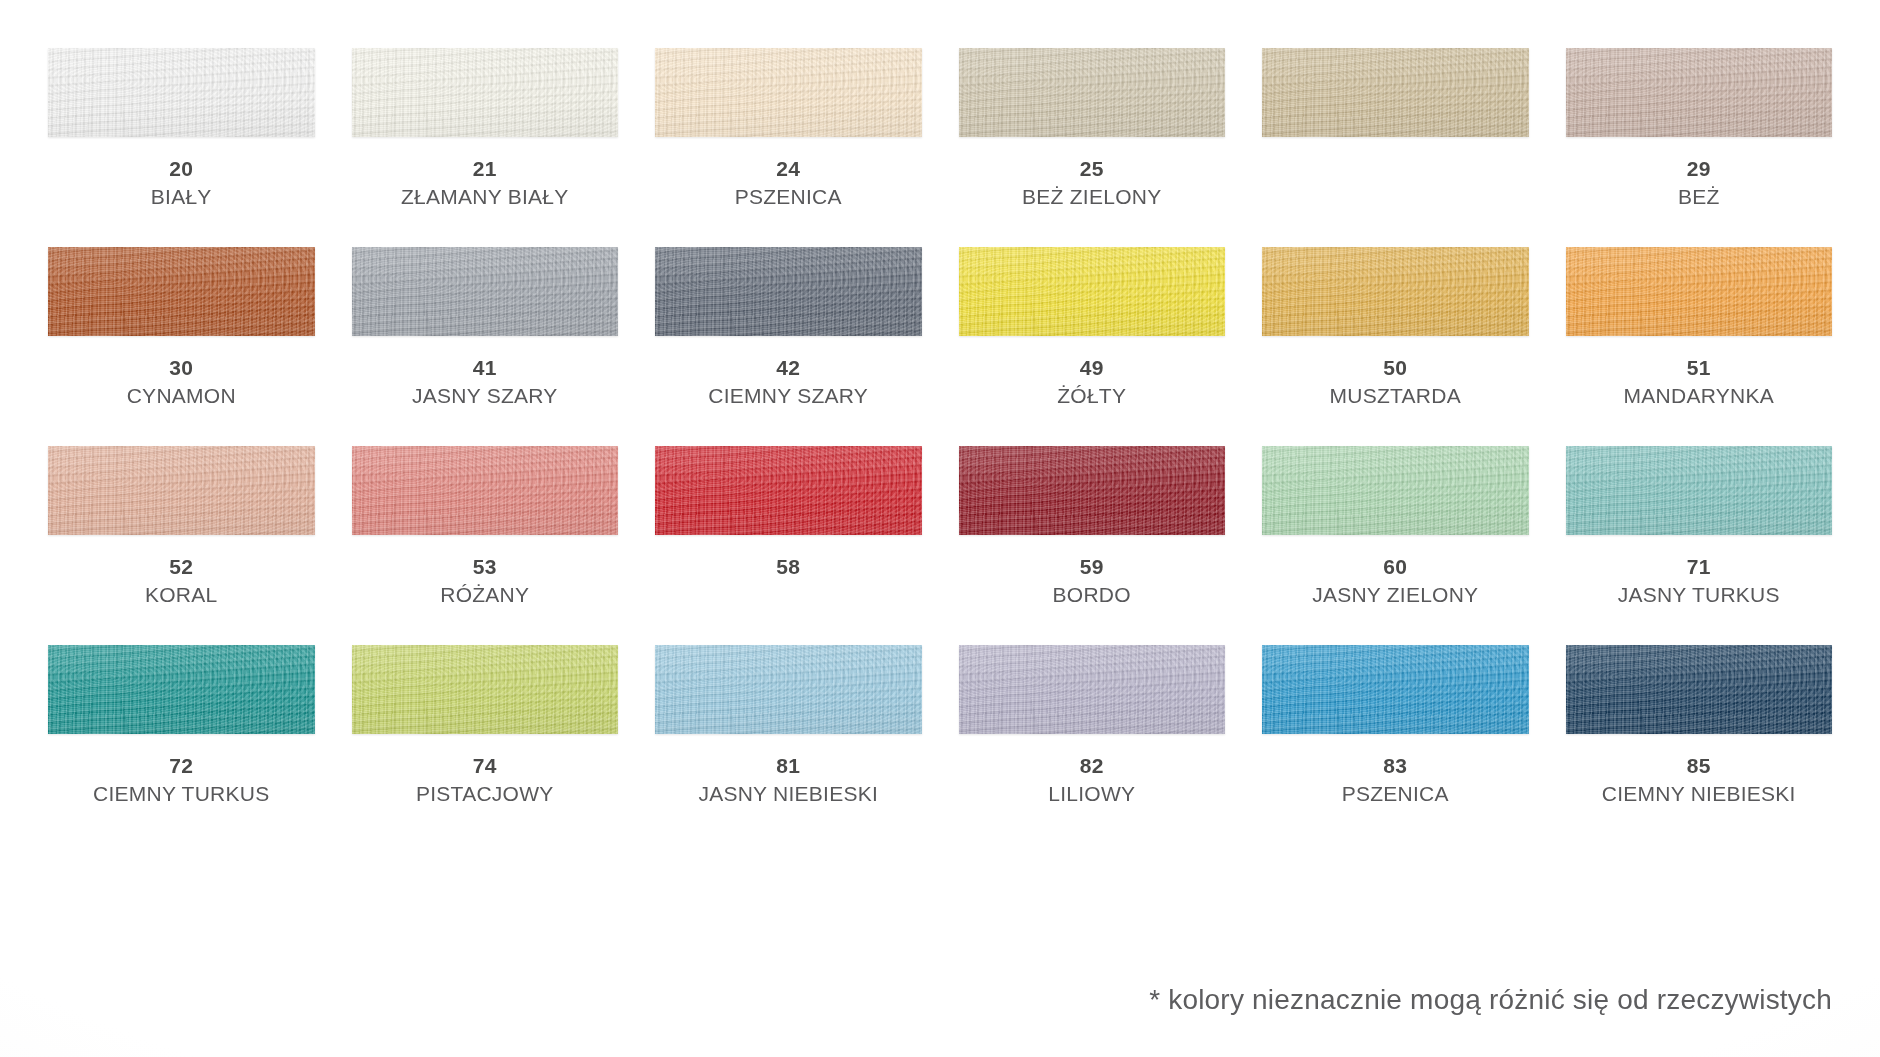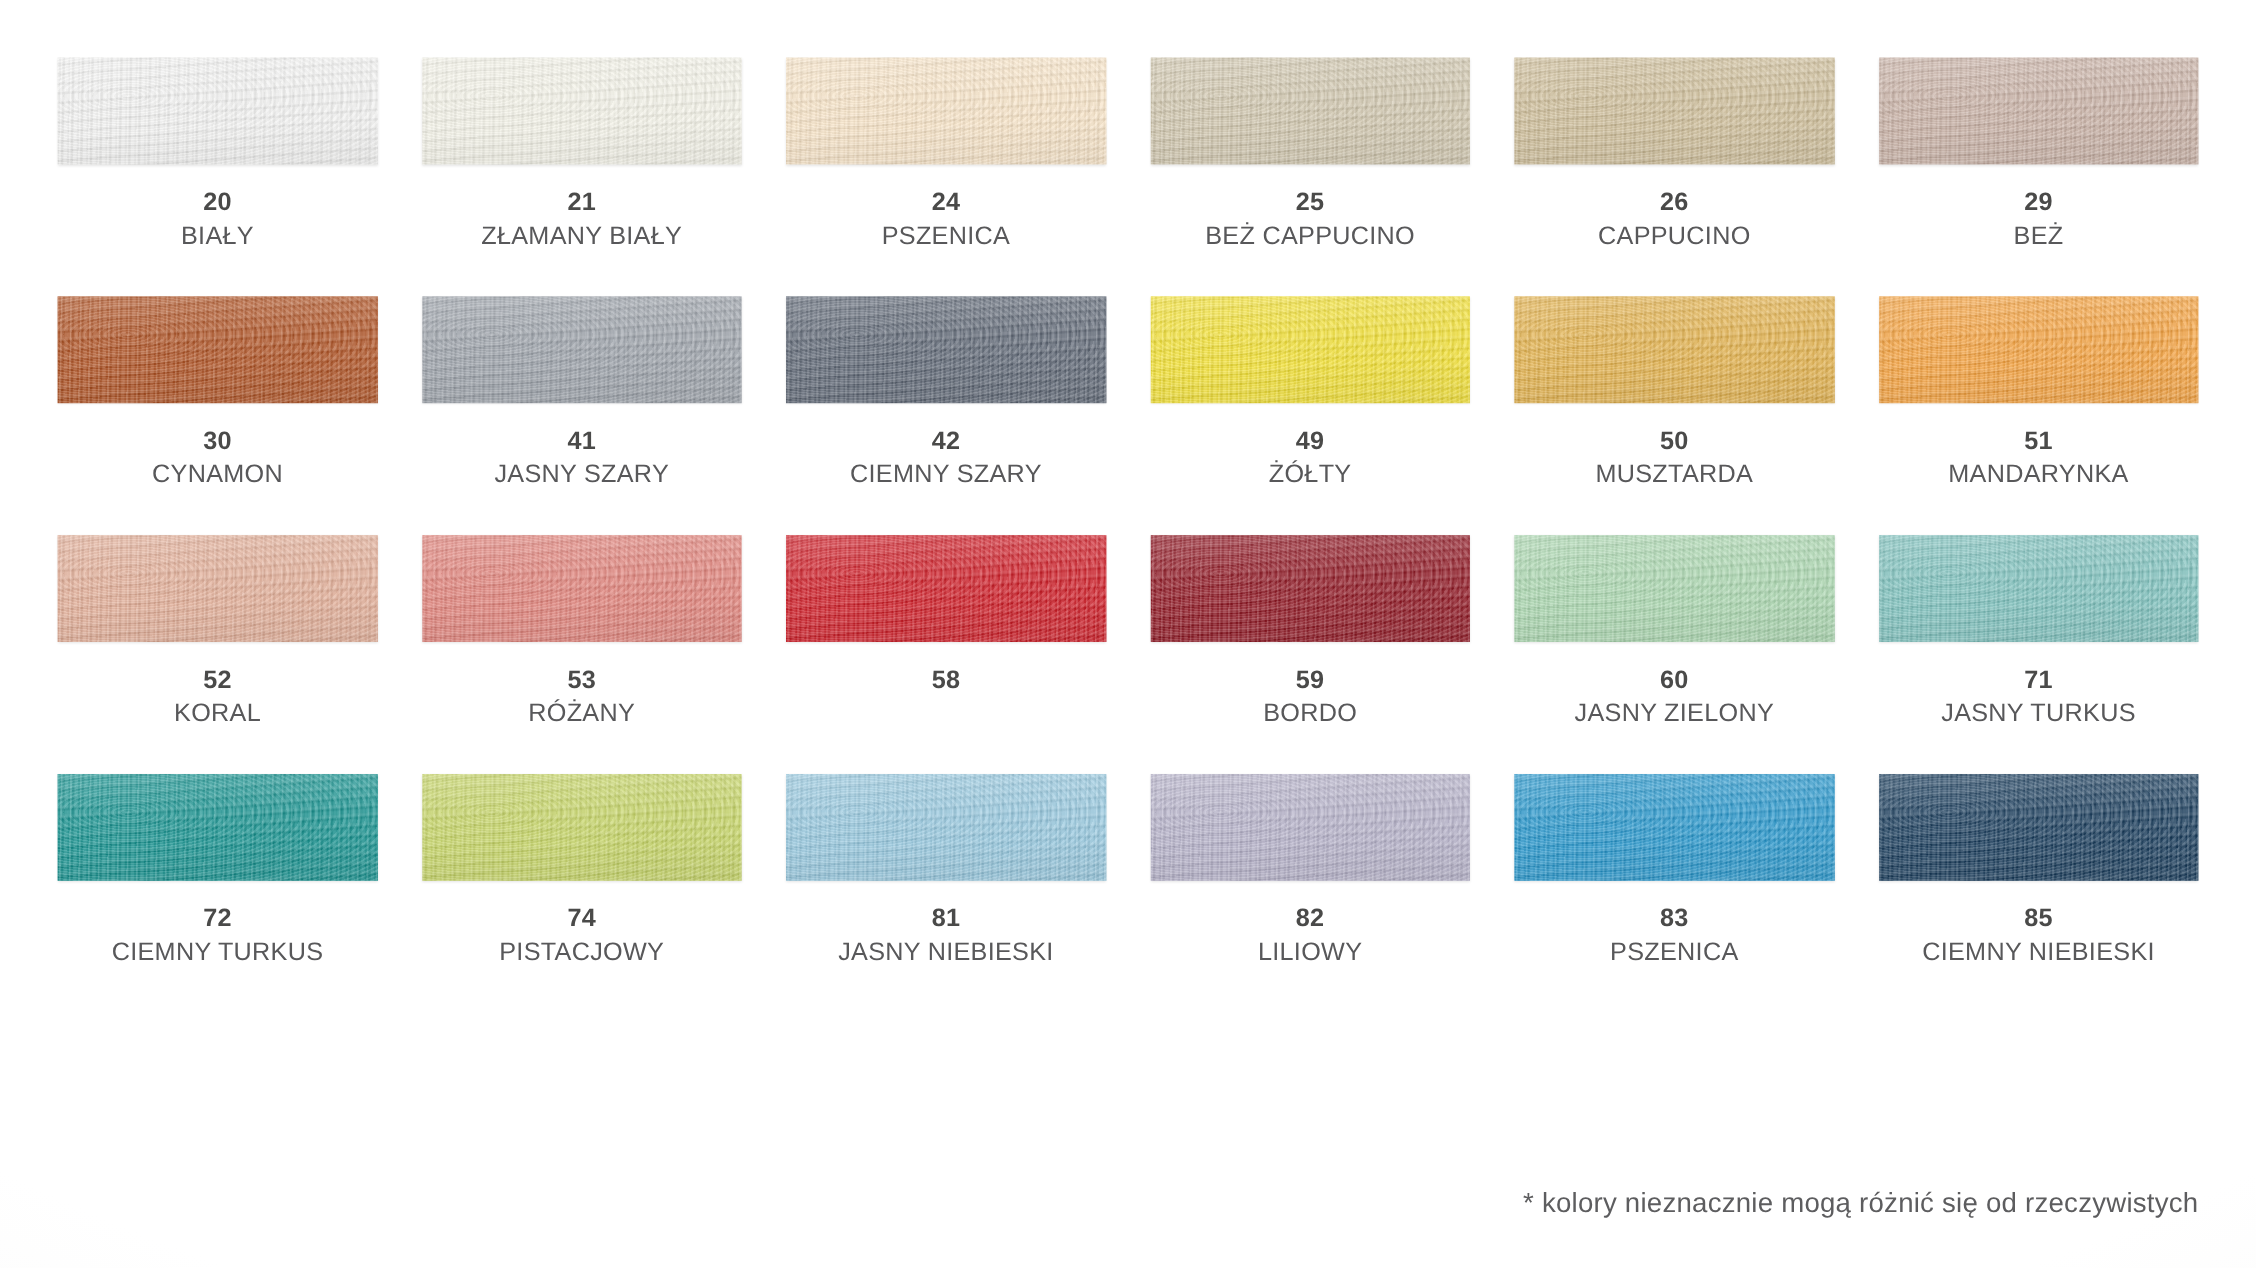--- a/index.html
+++ b/index.html
@@ -114,21 +114,21 @@
     color: #58585a;
     letter-spacing: 0.25px;
     line-height: 1.45;
     white-space: nowrap;
   }
 
   .footnote {
     position: absolute;
     right: 48px;
     bottom: 41px;
-    font-size: 23px;
+    font-size: 28px;
     color: #5d5d5f;
     letter-spacing: 0.2px;
     white-space: nowrap;
   }
 </style>
 </head>
 <body>
 
 <div class="page">
 
@@ -151,29 +151,25 @@
         <div class="swatch" style="background-color: rgb(247, 227, 198);"></div>
         <div class="caption">
           <div class="code">24</div>
           <div class="name">PSZENICA</div>
         </div>
       </div>
       <div class="cell">
         <div class="swatch" style="background-color: rgb(207, 197, 172);"></div>
         <div class="caption">
           <div class="code">25</div>
-          <div class="name">BEŻ CAPPUCINO</div>
+          <div class="name">BEŻ ZIELONY</div>
         </div>
       </div>
       <div class="cell">
         <div class="swatch" style="background-color: rgb(205, 188, 151);"></div>
-        <div class="caption">
-          <div class="code">26</div>
-          <div class="name">CAPPUCINO</div>
-        </div>
       </div>
       <div class="cell">
         <div class="swatch" style="background-color: rgb(199, 175, 163);"></div>
         <div class="caption">
           <div class="code">29</div>
           <div class="name">BEŻ</div>
         </div>
       </div>
       <div class="cell">
         <div class="swatch" style="background-color: rgb(174, 80, 33);"></div>

